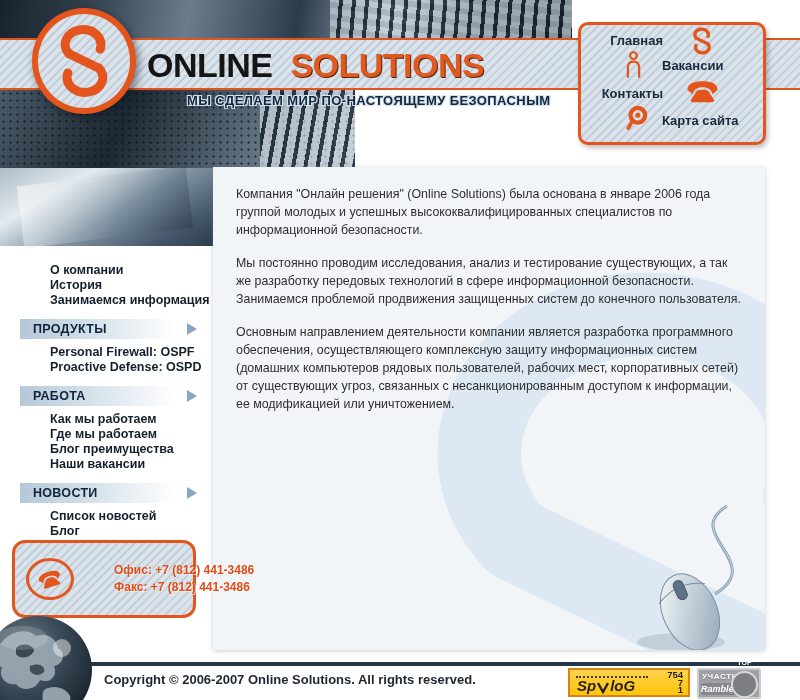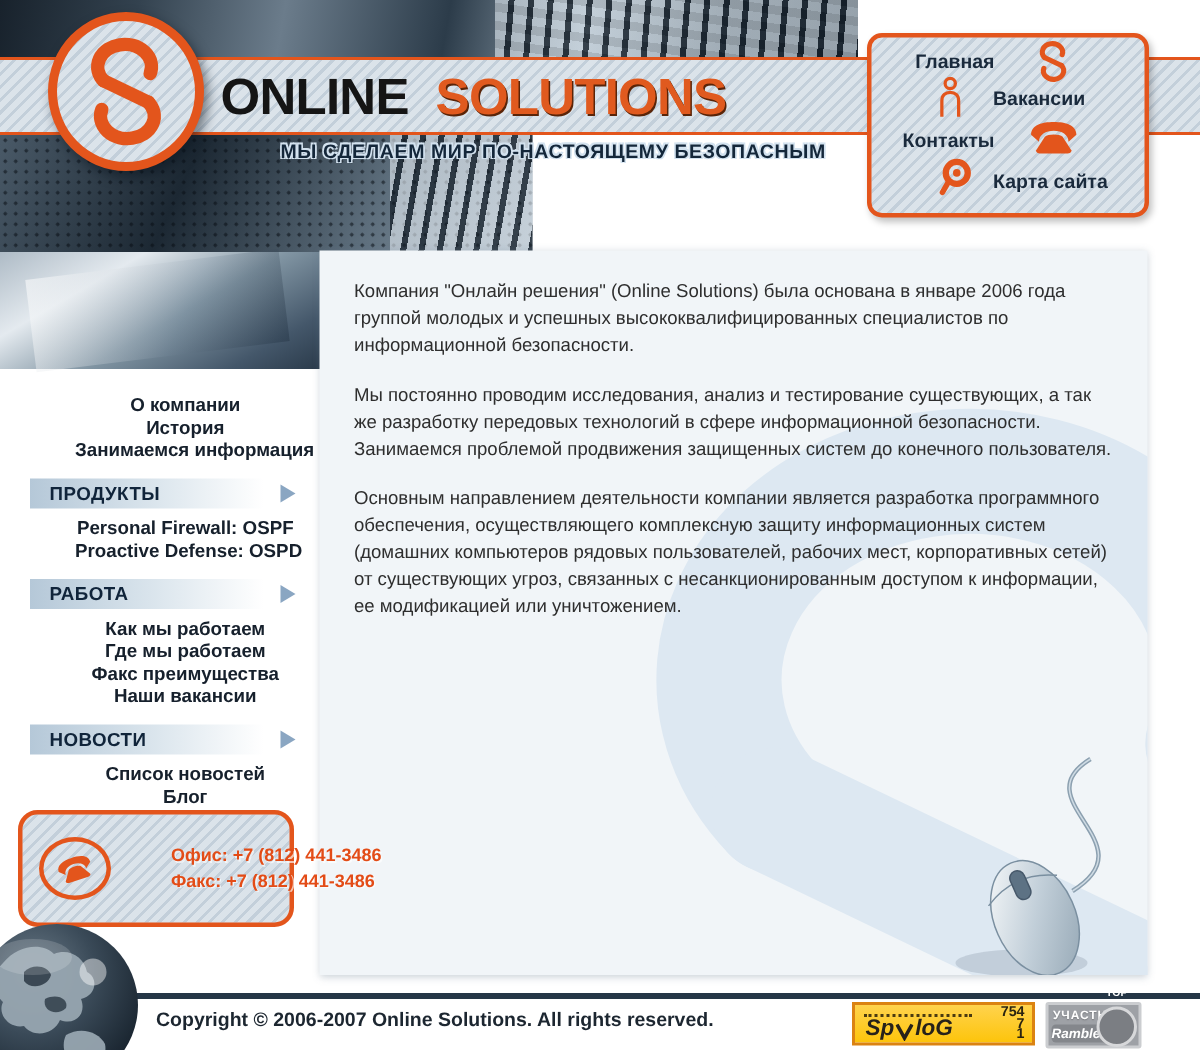--- a/index.html
+++ b/index.html
@@ -62,21 +62,21 @@
      color:#2e2e2e;}
   .panel-text p{margin:0 0 15px 0;}
   
   .sidebar{position:absolute;left:20px;top:257px;width:177px;z-index:4;}
   .sec{margin-bottom:11px;}
   .sec-header{position:relative;height:20px;line-height:20px;padding-left:13px;
      background:linear-gradient(90deg,#b5c8d8 0%,#d9e4ec 45%,#ffffff 88%);
      font-size:12.5px;font-weight:bold;color:#10243a;letter-spacing:.3px;cursor:pointer;}
   .sec-header .arrow{position:absolute;right:0;top:4px;width:0;height:0;
      border-left:10px solid #8aa6c2;border-top:6px solid transparent;border-bottom:6px solid transparent;}
-  .sec-items{list-style:none;margin:6px 0 0 30px;padding:0;text-align:center;}
+  .sec-items{list-style:none;margin:6px 0 0 30px;padding:0;}
   .sec-items li{font-size:12.5px;font-weight:bold;color:#16202c;line-height:15px;cursor:pointer;white-space:nowrap;}
   
   .contactbox{position:absolute;left:12px;top:540px;width:178px;height:72px;z-index:4;
      border:3px solid #e3551c;border-radius:13px;display:flex;align-items:center;gap:32px;}
   .phone-ring{flex:0 0 auto;width:42px;height:36px;margin-left:11px;border:3px solid #e3551c;
      border-radius:50%;display:flex;align-items:center;justify-content:center;color:#e3551c;}
   .phone-ring svg{width:24px;height:18px;transform:rotate(-18deg);}
   .contact-lines{margin-left:8px;font-size:12px;font-weight:bold;color:#e34c17;line-height:17px;
      text-shadow:1px 1px 0 rgba(255,255,255,.65);white-space:nowrap;}
   
@@ -216,21 +216,21 @@
       </ul>
     </div>
     <div class="sec">
       <div class="sec-header">
         <span>РАБОТА</span>
         <span class="arrow"></span>
       </div>
       <ul class="sec-items">
         <li>Как мы работаем</li>
         <li>Где мы работаем</li>
-        <li>Факс преимущества</li>
+        <li>Блог преимущества</li>
         <li>Наши вакансии</li>
       </ul>
     </div>
     <div class="sec">
       <div class="sec-header">
         <span>НОВОСТИ</span>
         <span class="arrow"></span>
       </div>
       <ul class="sec-items">
         <li>Список новостей</li>

